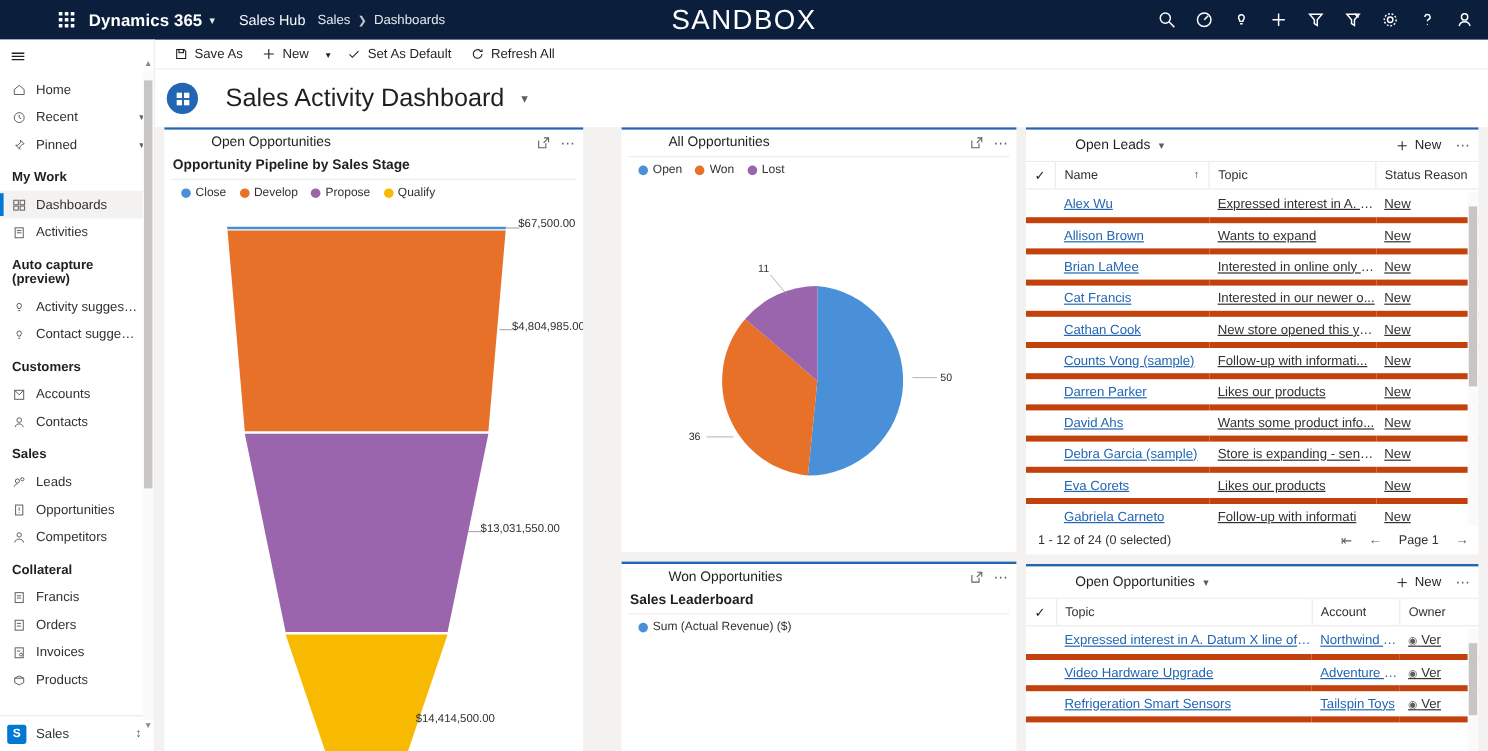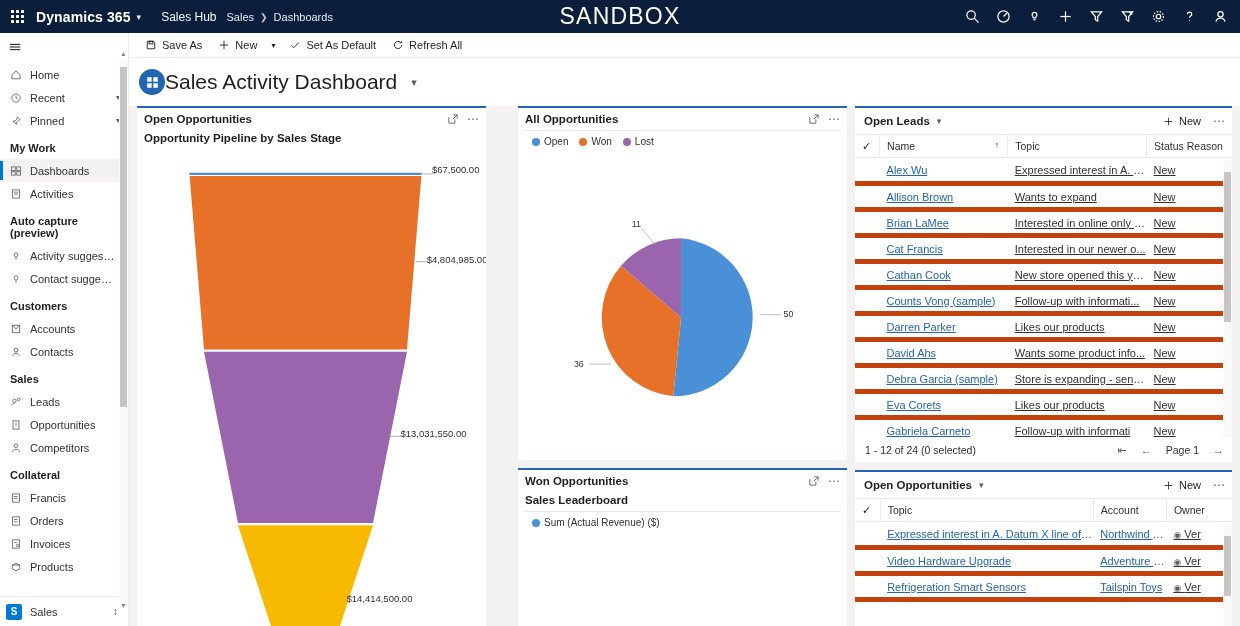--- a/index.html
+++ b/index.html
@@ -10,20 +10,21 @@
     color: #323130;
     background: #f3f2f1;
     overflow: hidden;
   }
   
   #topnav {
     height: 33px; background: #0b1f3d;
     display: flex; align-items: center;
     position: relative;
     color: #fff;
+    padding-left: 38px;
   }
   .waffle { width: 34px; display:flex; align-items:center; justify-content:center; cursor:pointer; }
   .waffle-grid { display:grid; grid-template-columns: repeat(3, 3px); grid-gap: 2px; }
   .waffle-grid i { width:3px; height:3px; background:#fff; display:block; border-radius:0.5px;}
   .brand { font-size: 14px; font-weight: bold; letter-spacing:.1px; padding-left:2px; }
   .brand-caret { margin: 0 10px 0 6px; font-size:9px; opacity:.9; }
   .hub { font-size: 12px; padding: 0 10px; opacity:.97; }
   .crumb { font-size:11px; opacity:.9; }
   .crumb-sep { margin: 0 6px; font-size:9px; opacity:.75; }
   #sandbox {
@@ -76,32 +77,32 @@
   
   #main { flex:1; display:flex; flex-direction:column; background:#fff; min-width:0; }
   #cmdbar { height:25px; background:#fff; display:flex; align-items:center; padding-left:8px; border-bottom:1px solid #edebe9;}
   .cmd { display:flex; align-items:center; height:25px; padding:0 8px; cursor:pointer; font-size:11px; color:#201f1e;}
   .cmd svg { width:12px; height:12px; fill:none; stroke:#201f1e; stroke-width:1.2; margin-right:5px;}
   .cmd-caret { padding:0 6px; font-size:8px; color:#201f1e; cursor:pointer; display:flex;align-items:center;height:25px;}
 
   #titlebar { height:48px; display:flex; align-items:center; padding-left:10px; background:#fff;}
   #dash-icon { width:26px;height:26px;border-radius:50%;background:#2266b3;display:flex;align-items:center;justify-content:center;}
   #dash-icon svg { width:13px;height:13px;fill:#fff;}
-  #dash-title { font-size:21px; font-weight:400; color:#201f1e; margin-left:0; }
+  #dash-title { font-size:21px; font-weight:400; color:#201f1e; margin-left:23px; }
   #dash-caret { margin-left:14px; font-size:11px; color:#605e5c; cursor:pointer;}
 
   #grid { flex:1; background:#f3f2f1; padding:0 8px 0 8px; display:flex; gap:8px; overflow:hidden;}
   .col { display:flex; flex-direction:column; gap:8px; min-width:0;}
   .col-1 { flex:0 0 349px; }
   .col-2 { flex:0 0 353px;padding-left:24px; }
   .col-3 { flex:1; }
 
   .tile { background:#fff; border-top:2px solid #2266b3; position:relative; display:flex; flex-direction:column; overflow:hidden;}
   .tile-hdr { height:22px; display:flex; align-items:center; padding:0 6px 0 7px; flex:0 0 22px;}
-  .tile-title { font-size:11.5px; font-weight:bold; color:#201f1e; white-space:nowrap;}
+  .tile-title { font-size:11.5px; font-weight:normal; color:#201f1e; white-space:nowrap;margin-left:32px;}
   .tile-actions { margin-left:auto; display:flex; align-items:center; gap:8px;}
   .tile-actions svg { width:12px; height:12px; fill:none; stroke:#605e5c; stroke-width:1.2; cursor:pointer;}
   .dots { color:#605e5c; font-size:12px; letter-spacing:1px; cursor:pointer; line-height:6px;}
   .chart-sub { font-size:11.5px; font-weight:bold; color:#201f1e; padding:2px 0 5px 7px; }
   .legend { display:flex; align-items:center; gap:11px; padding:1px 0 0 8px; border-top:1px solid #edebe9; padding-top:5px; margin:0 6px;}
   .leg { display:flex; align-items:center; gap:4px; font-size:10px; color:#323130;}
   .dot { width:8px;height:8px;border-radius:50%; display:inline-block;}
 
   .chart-area { flex:1; position:relative; overflow:hidden;}
 
@@ -458,20 +459,38 @@
             <span class="tile-actions">
               <svg viewBox="0 0 16 16">
                   <path d="M2.5 5.5v8h8v-5"></path>
                   <path d="M8.5 2.5h5v5"></path>
                   <path d="M13.5 2.5L8 8"></path>
                 </svg>
               <span class="dots">⋯</span>
             </span>
           </div>
           <div class="chart-sub">Opportunity Pipeline by Sales Stage</div>
+          <div class="legend">
+            <span class="leg">
+                <i class="dot" style="background:#4a90d9"></i>
+                <span>Close</span>
+              </span>
+            <span class="leg">
+                <i class="dot" style="background:#e8712a"></i>
+                <span>Develop</span>
+              </span>
+            <span class="leg">
+                <i class="dot" style="background:#9b65ae"></i>
+                <span>Propose</span>
+              </span>
+            <span class="leg">
+                <i class="dot" style="background:#f7ba00"></i>
+                <span>Qualify</span>
+              </span>
+          </div>
           <div class="chart-area">
             <svg width="100%" height="100%" viewBox="0 0 349 440" preserveAspectRatio="none" style="display:block">
 
               <polygon points="52,22 285,22 284.4,24 52.6,24" fill="#4a90d9"></polygon>
 
               <polygon points="52.6,25 284.4,25 270,185 67,185" fill="#e8712a"></polygon>
 
               <polygon points="67,187 270,187 236,345 101,345" fill="#9b65ae"></polygon>
 
               <polygon points="101,347 236,347 203,440 134,440" fill="#f7ba00"></polygon>

